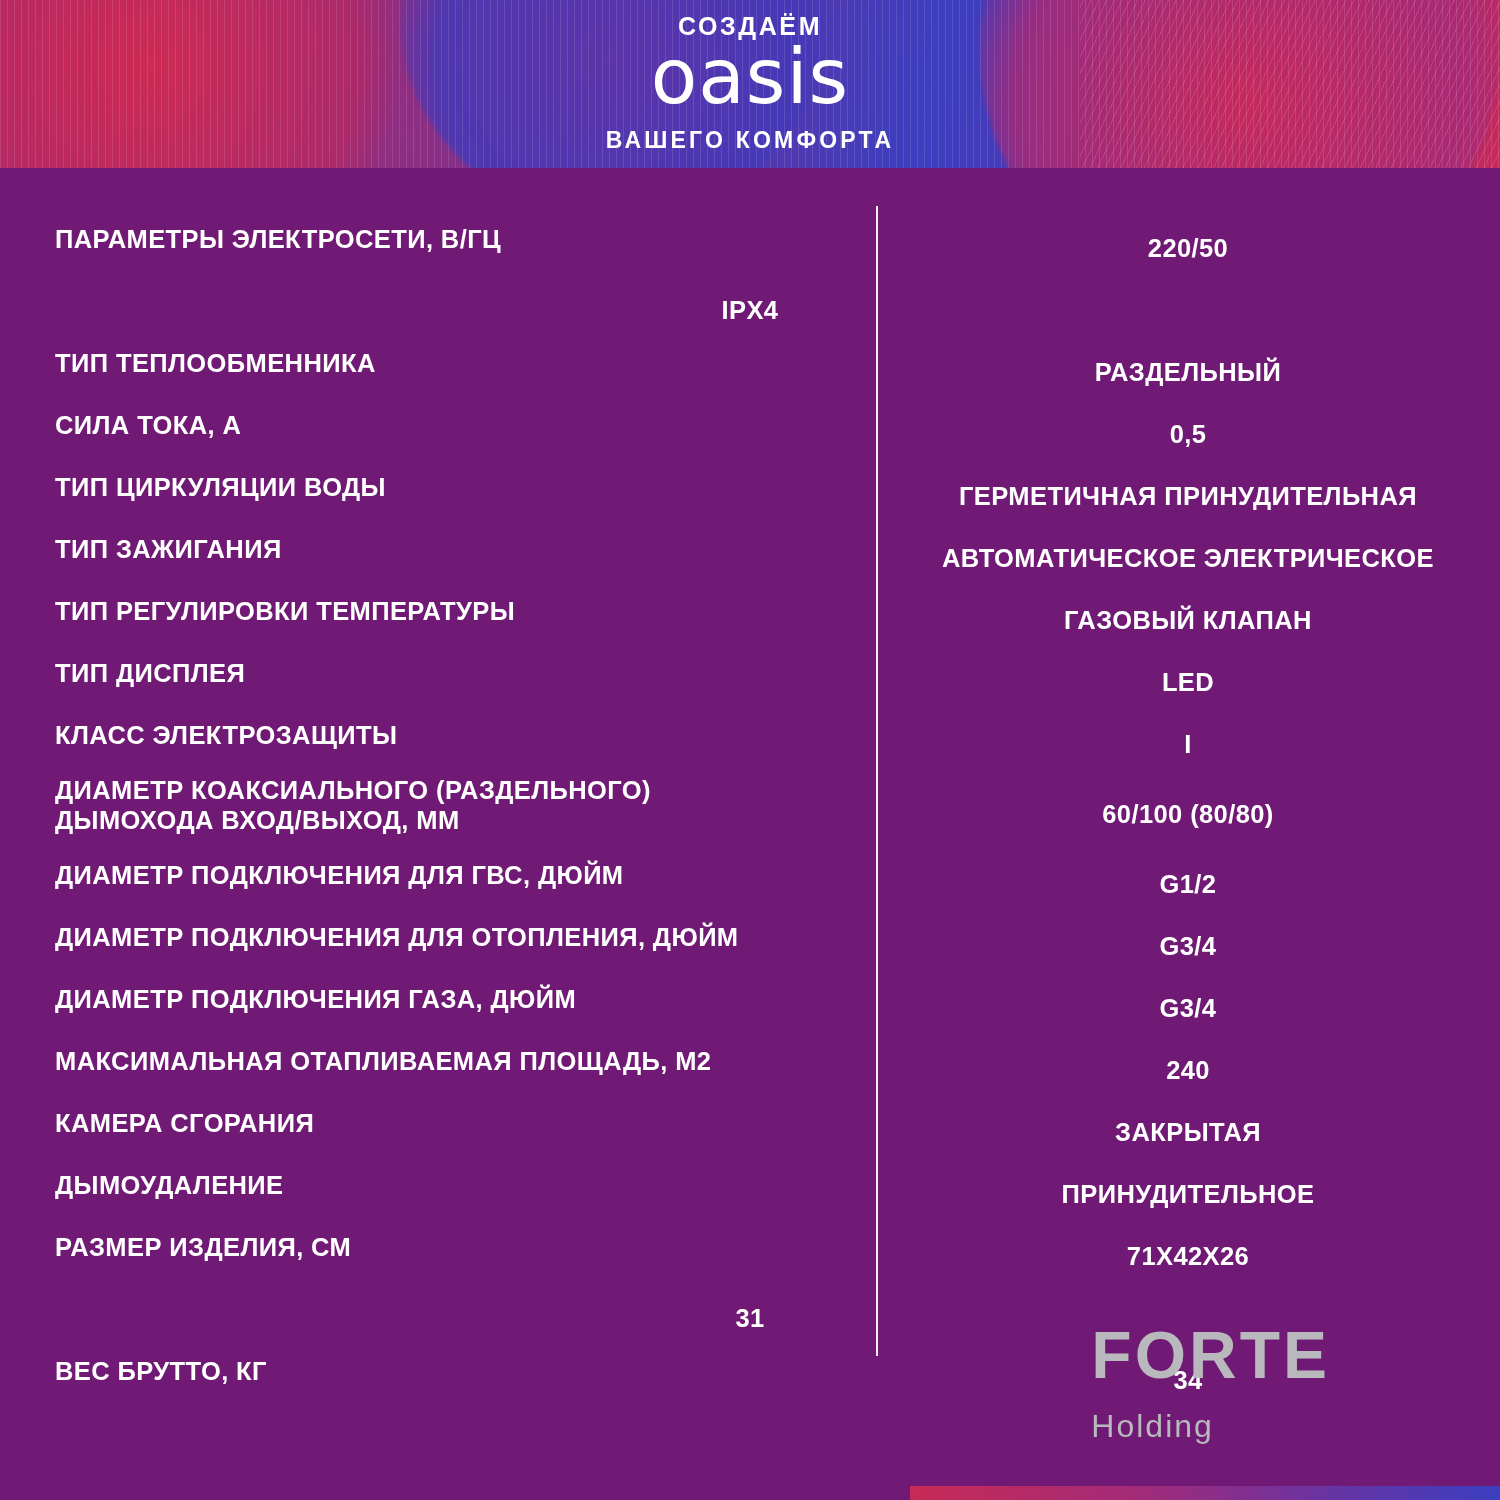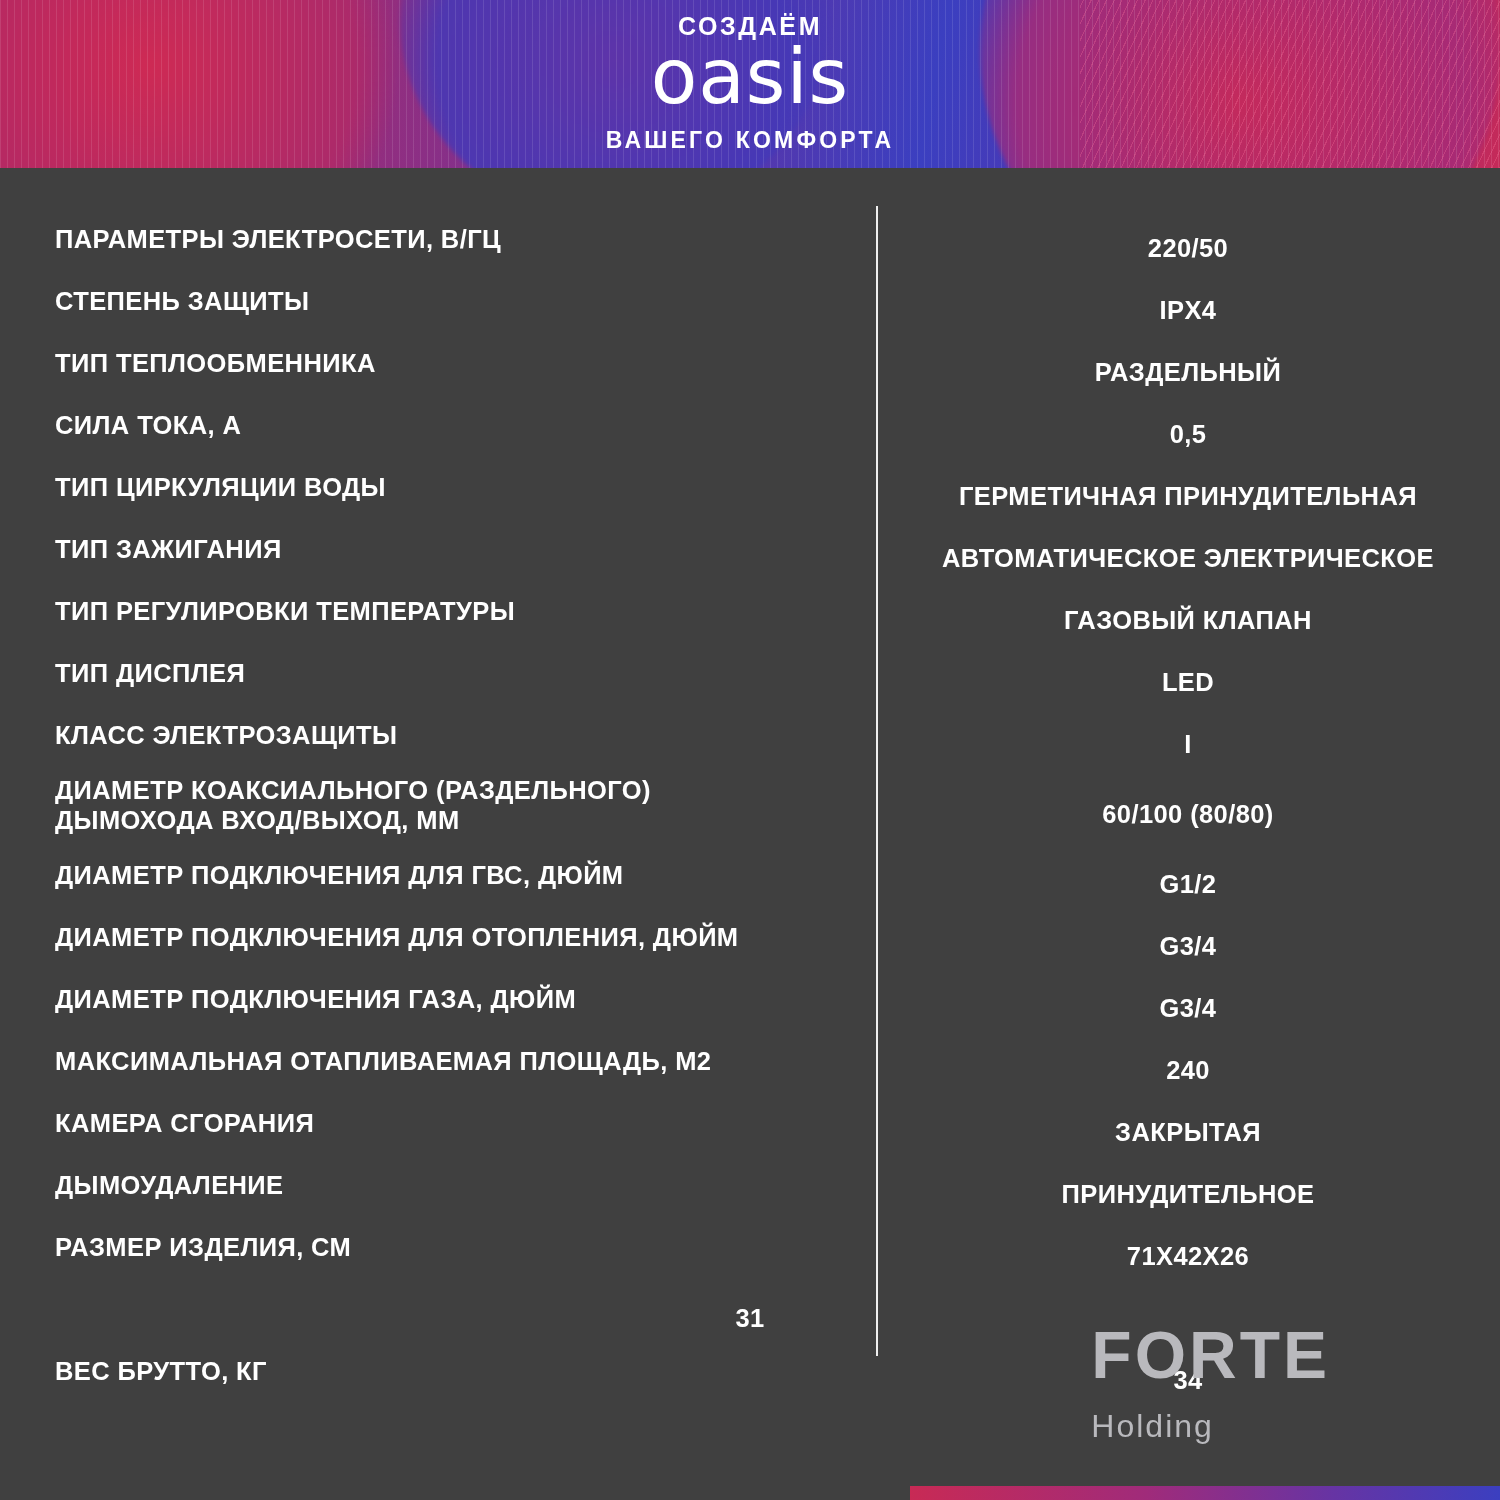--- a/index.html
+++ b/index.html
@@ -11,21 +11,21 @@
     height: 1500px;
     background: #2b2b30;
     font-family: "Liberation Sans", sans-serif;
     overflow: hidden;
   }
 
   .page {
     position: relative;
     width: 1500px;
     height: 1500px;
-    background: #404040;
+    background: #701a75;
     overflow: hidden;
   }
 
   
   .header {
     position: relative;
     width: 1500px;
     height: 168px;
     overflow: hidden;
     background: linear-gradient(100deg,
@@ -201,21 +201,20 @@
   </div>
 
   <div class="specs">
     <div class="divider"></div>
 
     <div class="row">
       <div class="label">ПАРАМЕТРЫ ЭЛЕКТРОСЕТИ, В/ГЦ</div>
       <div class="value">220/50</div>
     </div>
     <div class="row">
-      <div class="label">СТЕПЕНЬ ЗАЩИТЫ</div>
       <div class="value">IPX4</div>
     </div>
     <div class="row">
       <div class="label">ТИП ТЕПЛООБМЕННИКА</div>
       <div class="value">РАЗДЕЛЬНЫЙ</div>
     </div>
     <div class="row">
       <div class="label">СИЛА ТОКА, А</div>
       <div class="value">0,5</div>
     </div>

